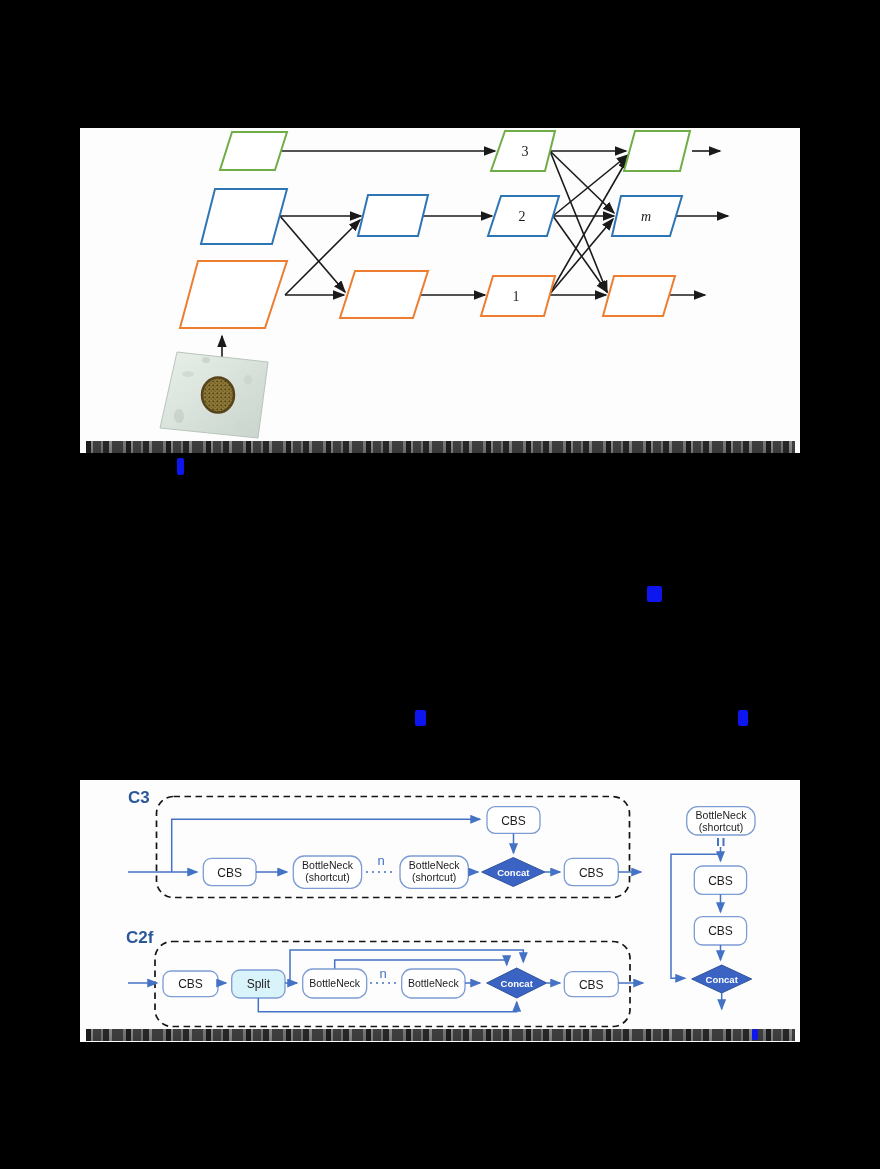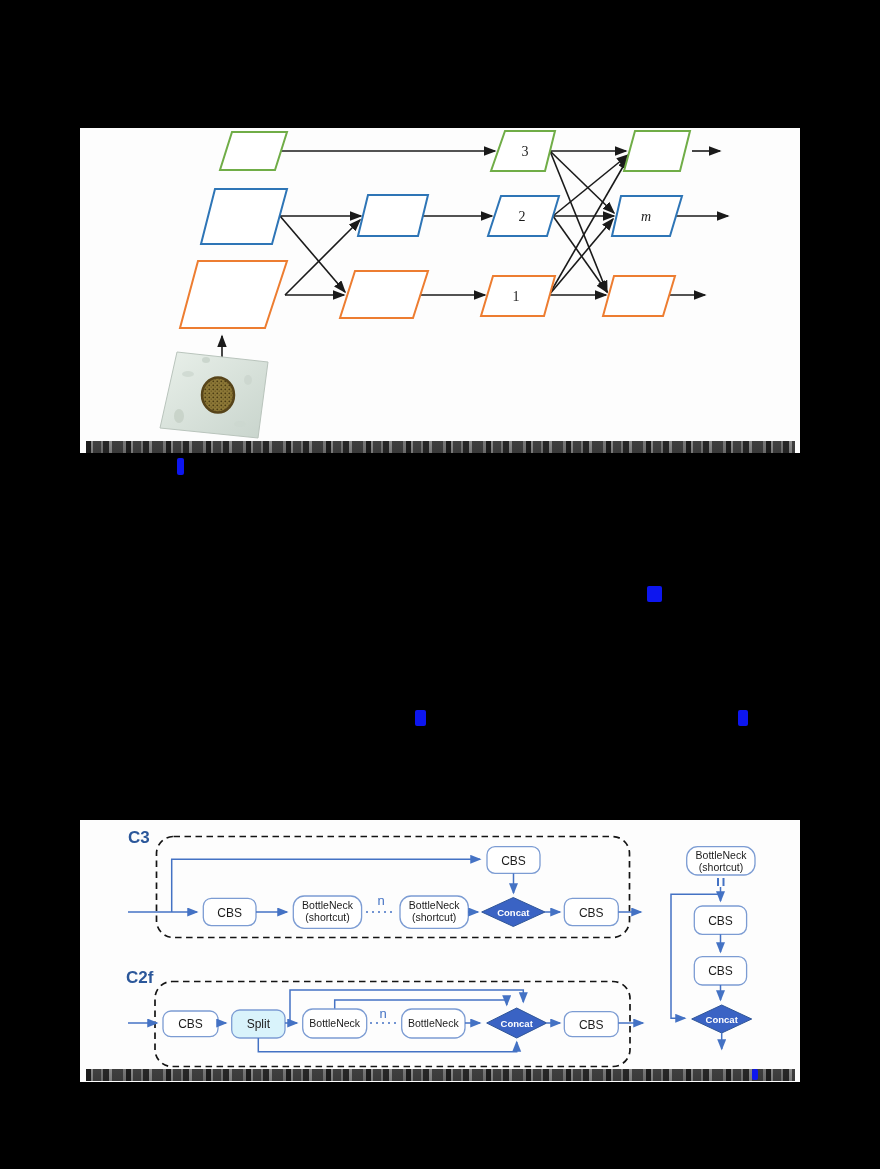--- a/index.html
+++ b/index.html
@@ -1,20 +1,20 @@
 <!DOCTYPE html>
 <html><head>
 <meta charset="utf-8">
 <style>
   html,body{margin:0;padding:0;background:#000;}
   body{width:880px;height:1169px;position:relative;overflow:hidden;
        font-family:"Liberation Sans",sans-serif;}
   .panel{position:absolute;background:#fdfdfd;}
   #panel-pyramid{left:80px;top:128px;width:720px;height:325px;}
-  #panel-modules{left:80px;top:820px;width:720px;height:262px;}
+  #panel-modules{left:80px;top:780px;width:720px;height:262px;}
   .panel svg{position:absolute;left:0;top:0;}
   
   .caption-strip{position:absolute;left:6px;width:709px;height:12px;
     background:
       repeating-linear-gradient(90deg,
         rgba(10,10,10,.85) 0 5px, rgba(10,10,10,0) 5px 7px,
         rgba(25,25,25,.65) 7px 15px, rgba(40,40,40,.2) 15px 17px,
         rgba(15,15,15,.8) 17px 23px, rgba(10,10,10,0) 23px 26px,
         rgba(30,30,30,.7) 26px 37px, rgba(60,60,60,.25) 37px 40px),
       linear-gradient(#8c8c8c,#787878);

